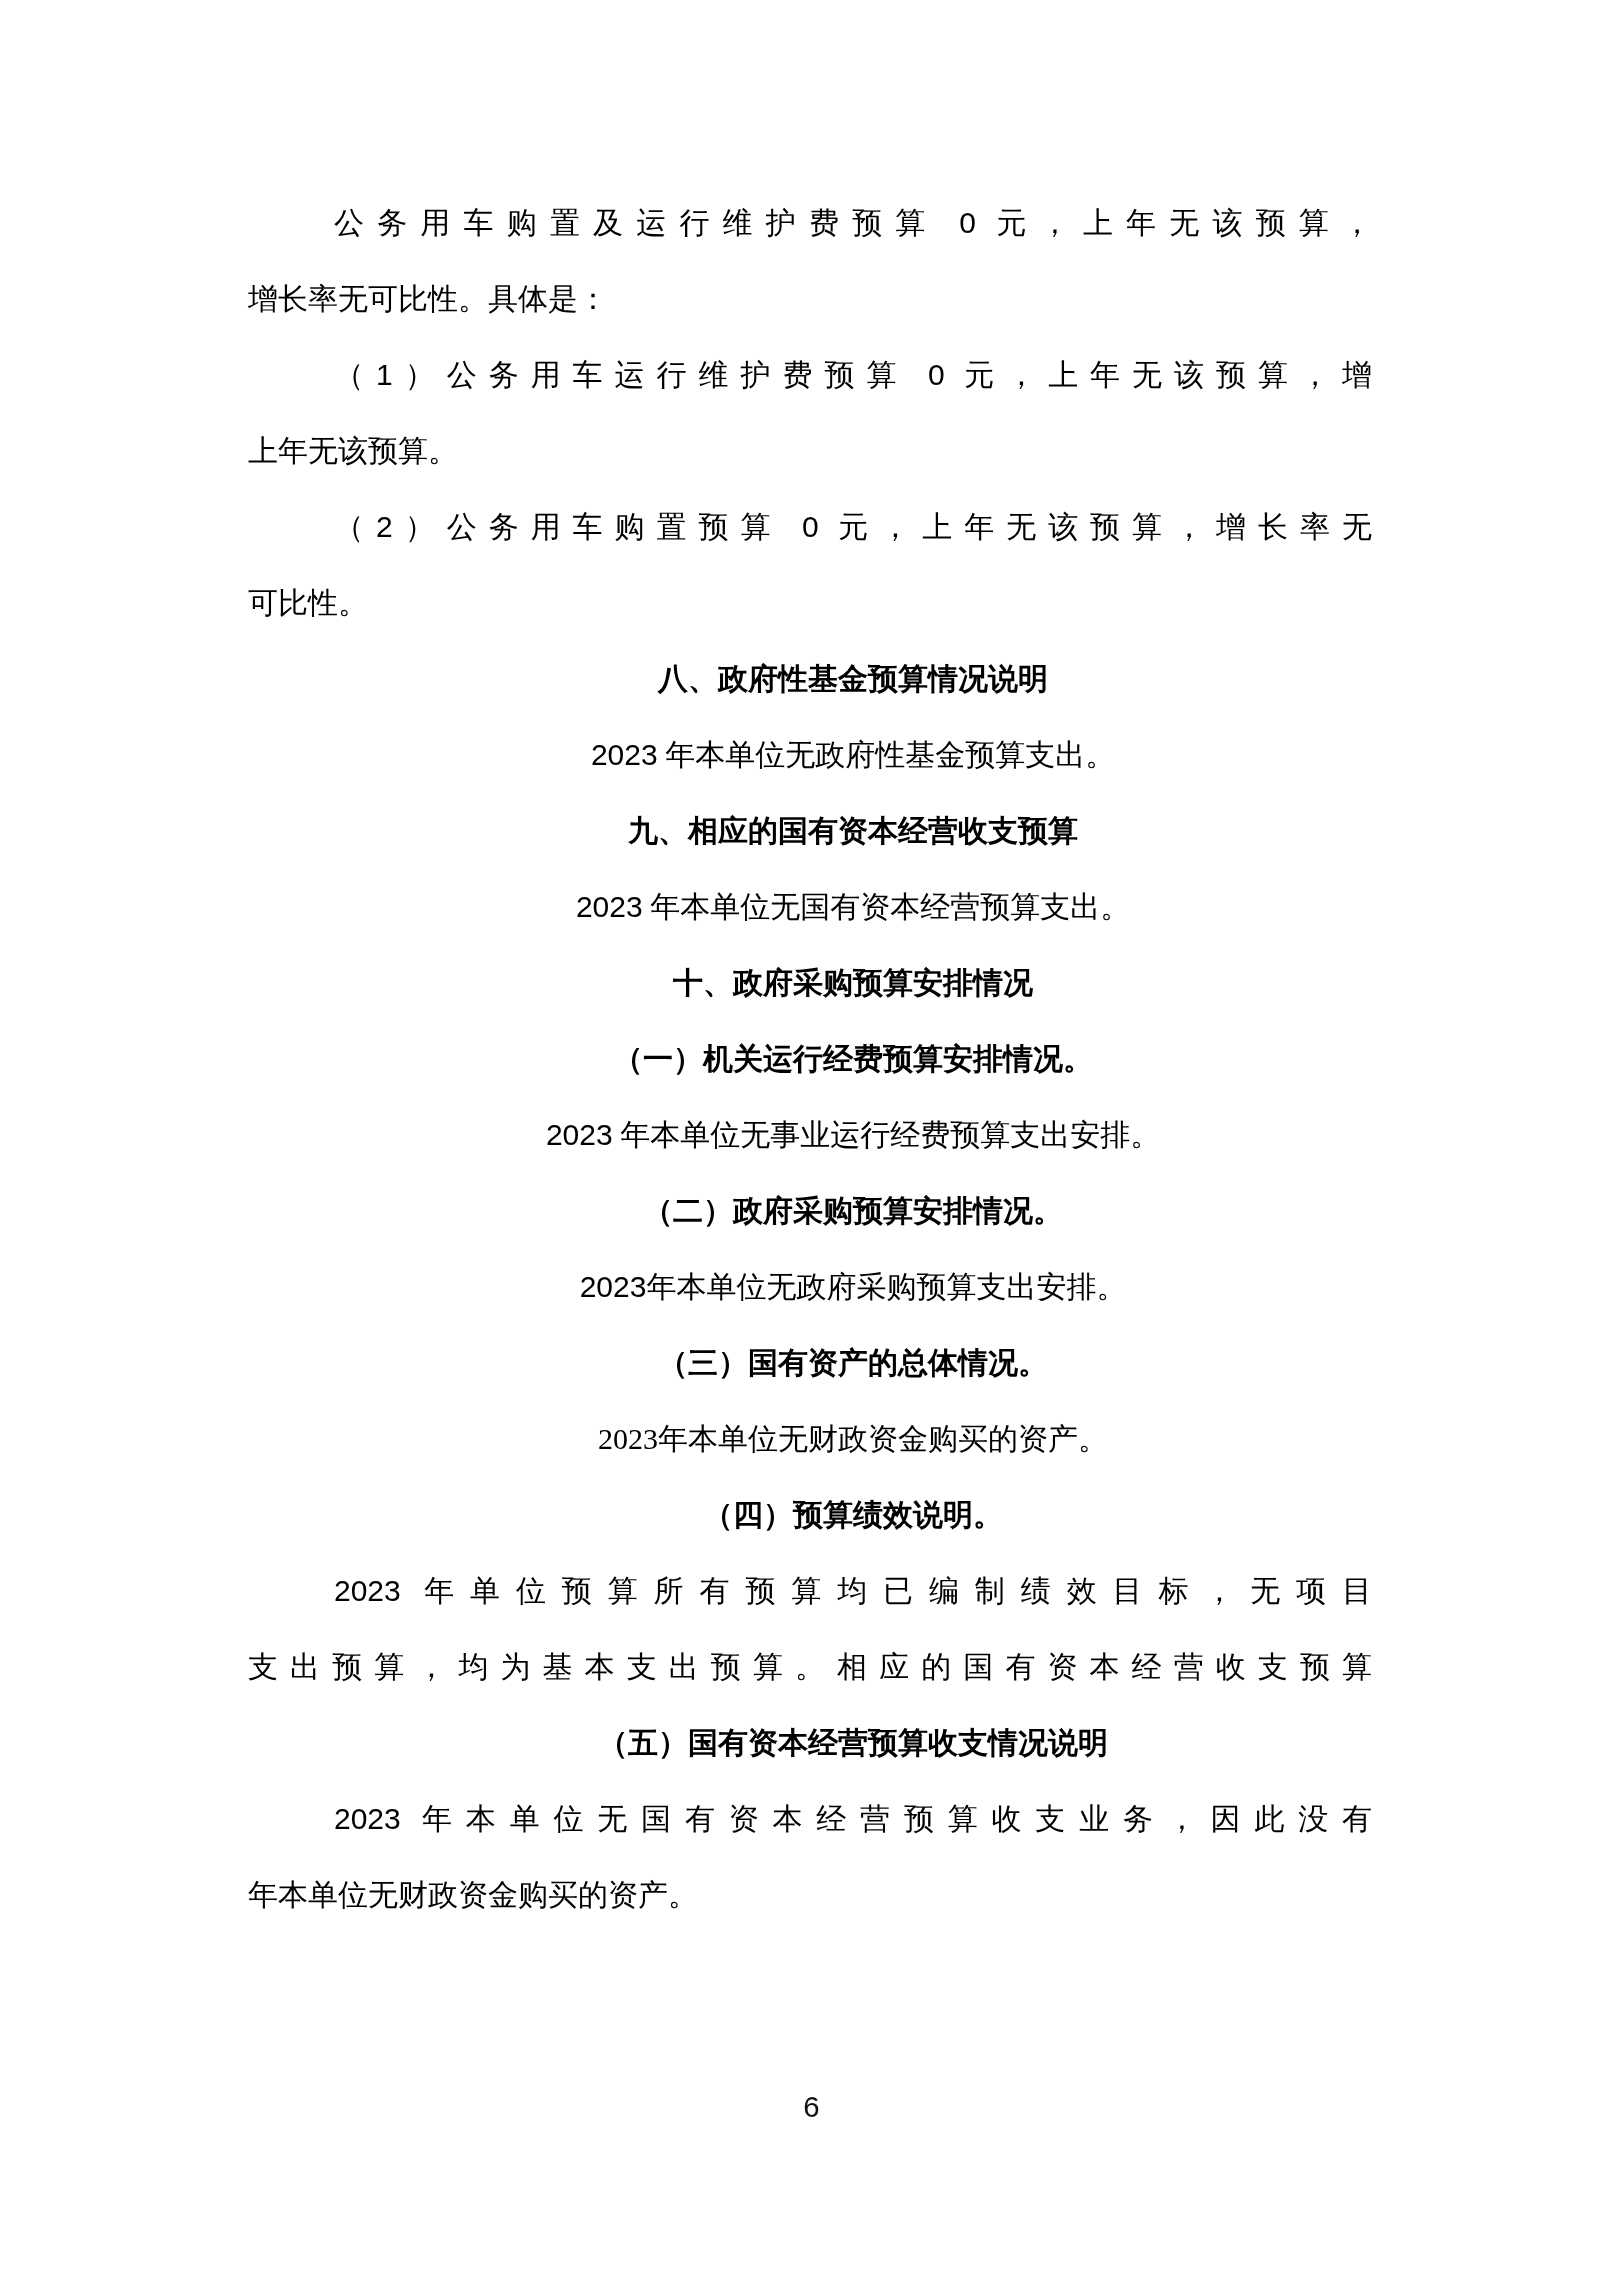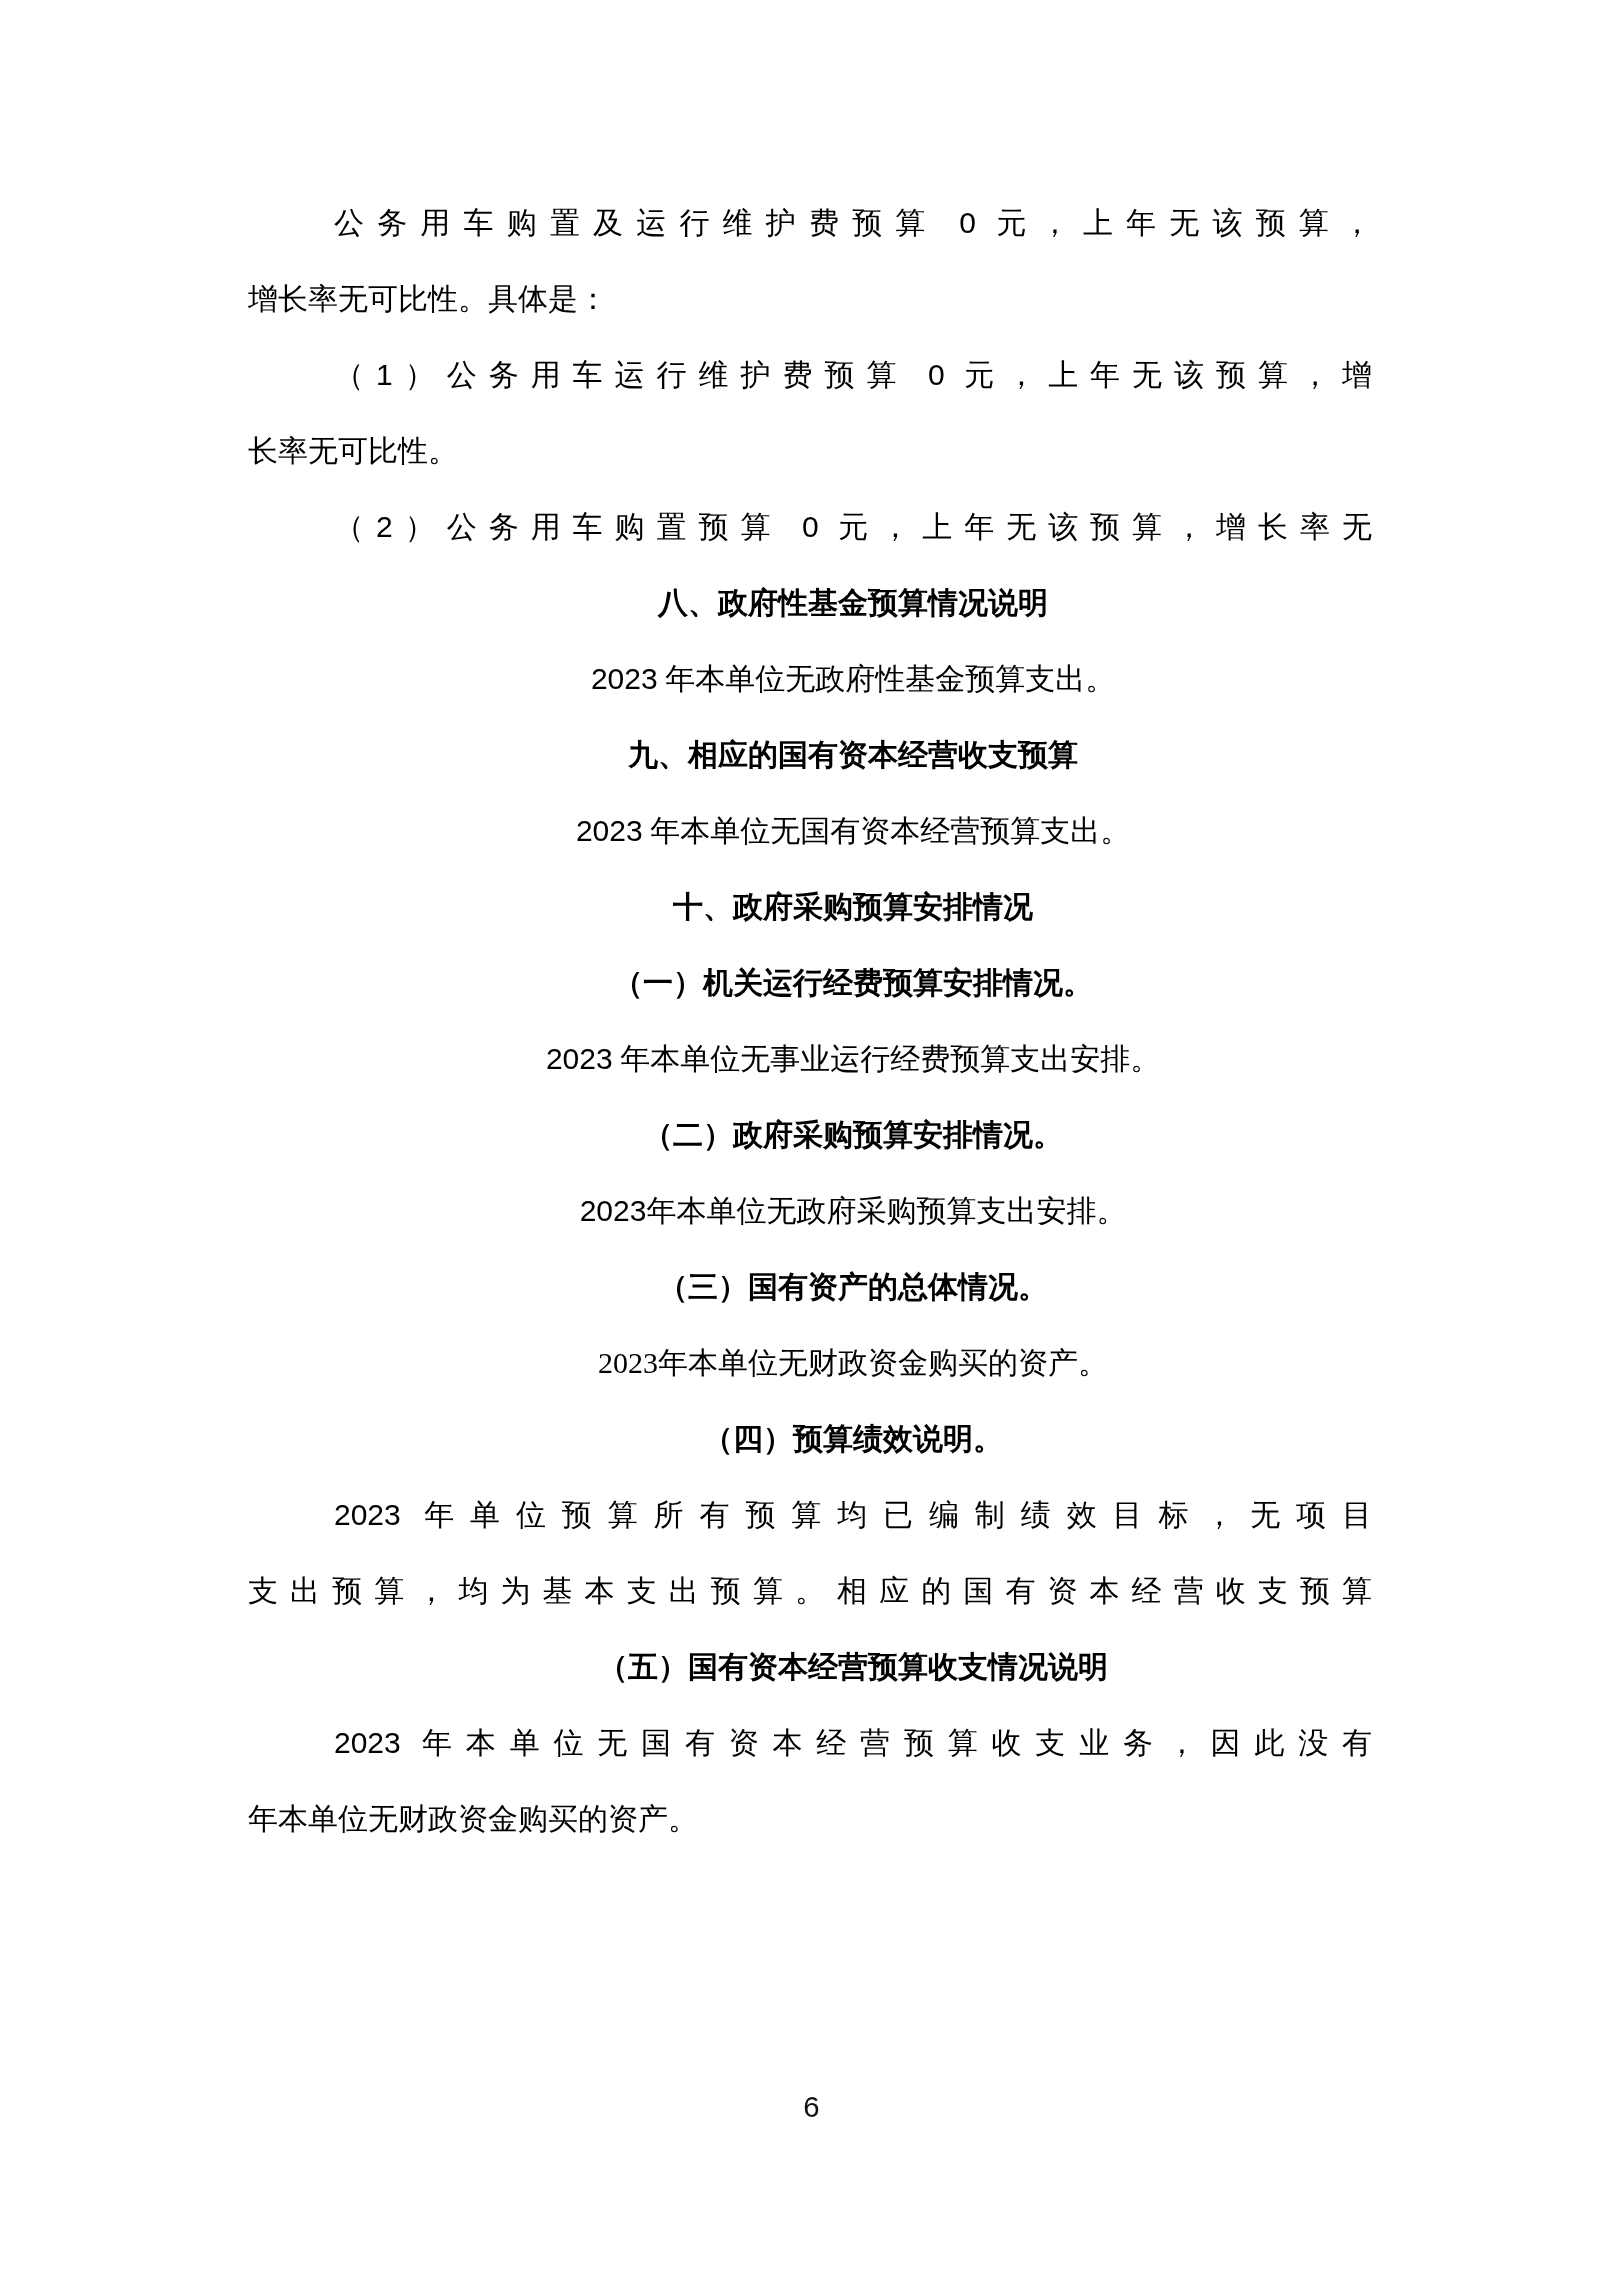--- a/index.html
+++ b/index.html
@@ -61,22 +61,23 @@
   }
 </style>
 </head>
 <body>
 
 <div class="page">
   <div class="doc">
       <div class="line indent justify">公务用车购置及运行维护费预算 <span class="num">0</span> 元，上年无该预算，</div>
       <div class="line">增长率无可比性。具体是：</div>
       <div class="line indent justify">（<span class="num">1</span>）公务用车运行维护费预算 <span class="num">0</span> 元，上年无该预算，增</div>
-      <div class="line">长率无可比性。</div>
+      <div class="line">上年无该预算。</div>
       <div class="line indent justify">（<span class="num">2</span>）公务用车购置预算 <span class="num">0</span> 元，上年无该预算，增长率无</div>
+      <div class="line">可比性。</div>
       <div class="line heading indent">八、政府性基金预算情况说明</div>
       <div class="line indent"><span class="num">2023</span> 年本单位无政府性基金预算支出。</div>
       <div class="line heading indent">九、相应的国有资本经营收支预算</div>
       <div class="line indent"><span class="num">2023</span> 年本单位无国有资本经营预算支出。</div>
       <div class="line heading indent">十、政府采购预算安排情况</div>
       <div class="line heading indent">（一）机关运行经费预算安排情况。</div>
       <div class="line indent"><span class="num">2023</span> 年本单位无事业运行经费预算支出安排。</div>
       <div class="line heading indent">（二）政府采购预算安排情况。</div>
       <div class="line indent"><span class="num">2023</span>年本单位无政府采购预算支出安排。</div>
       <div class="line heading indent">（三）国有资产的总体情况。</div>

